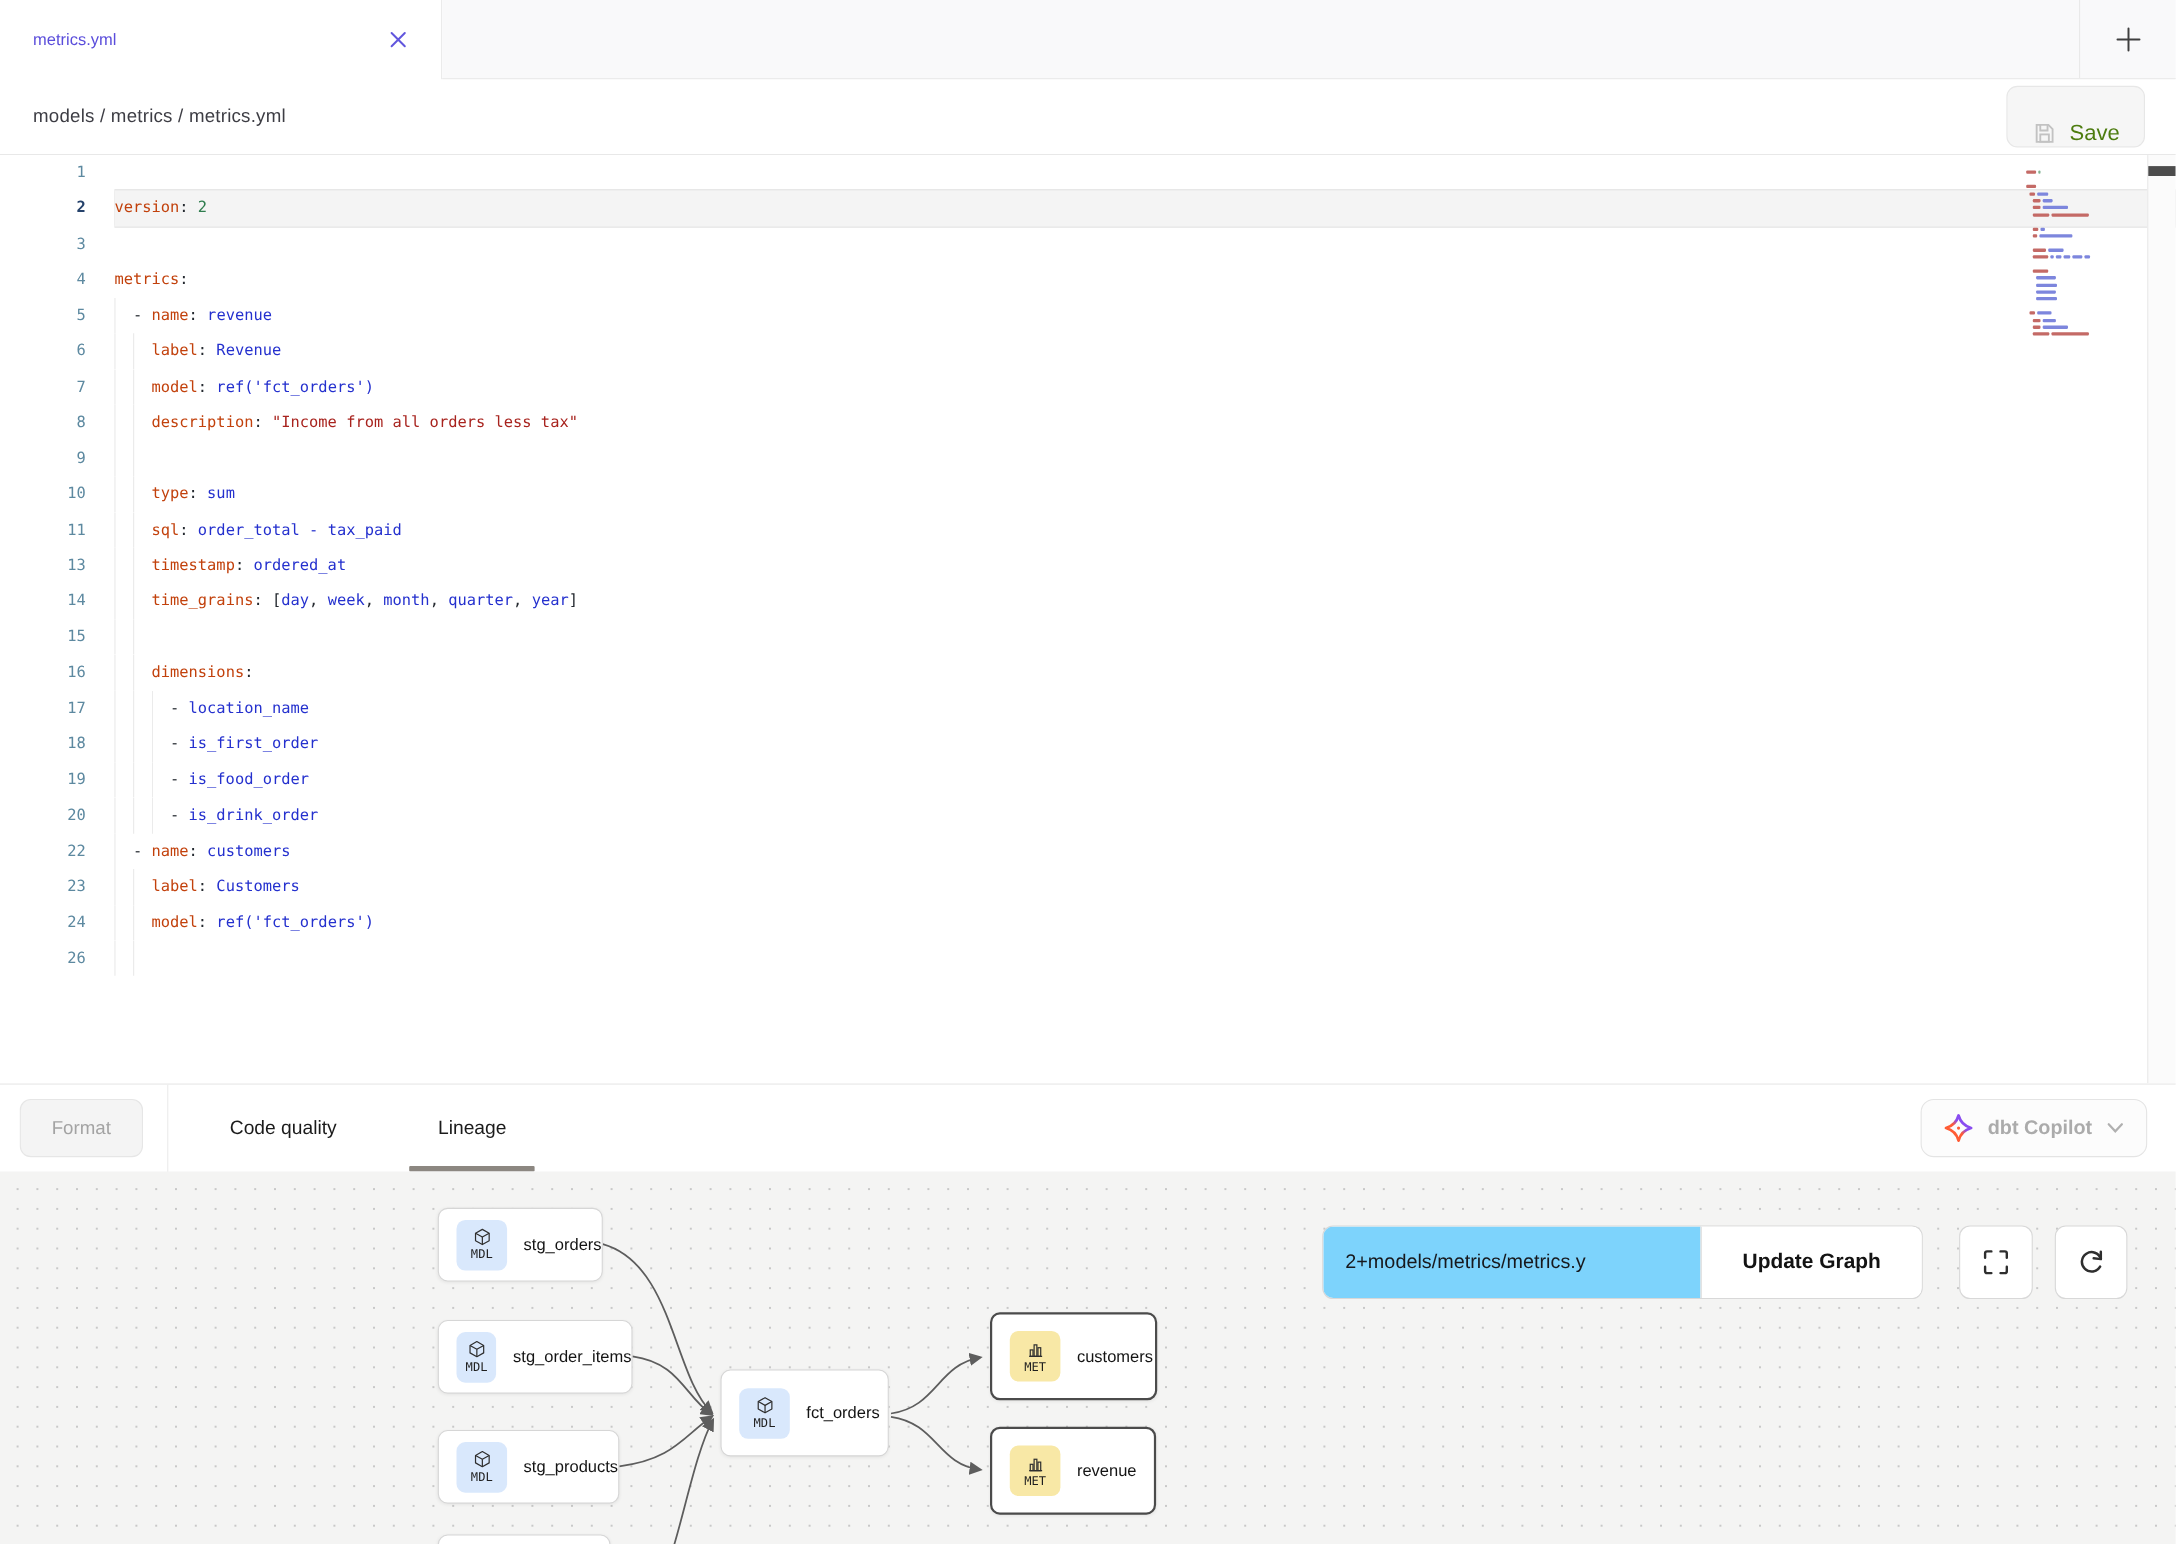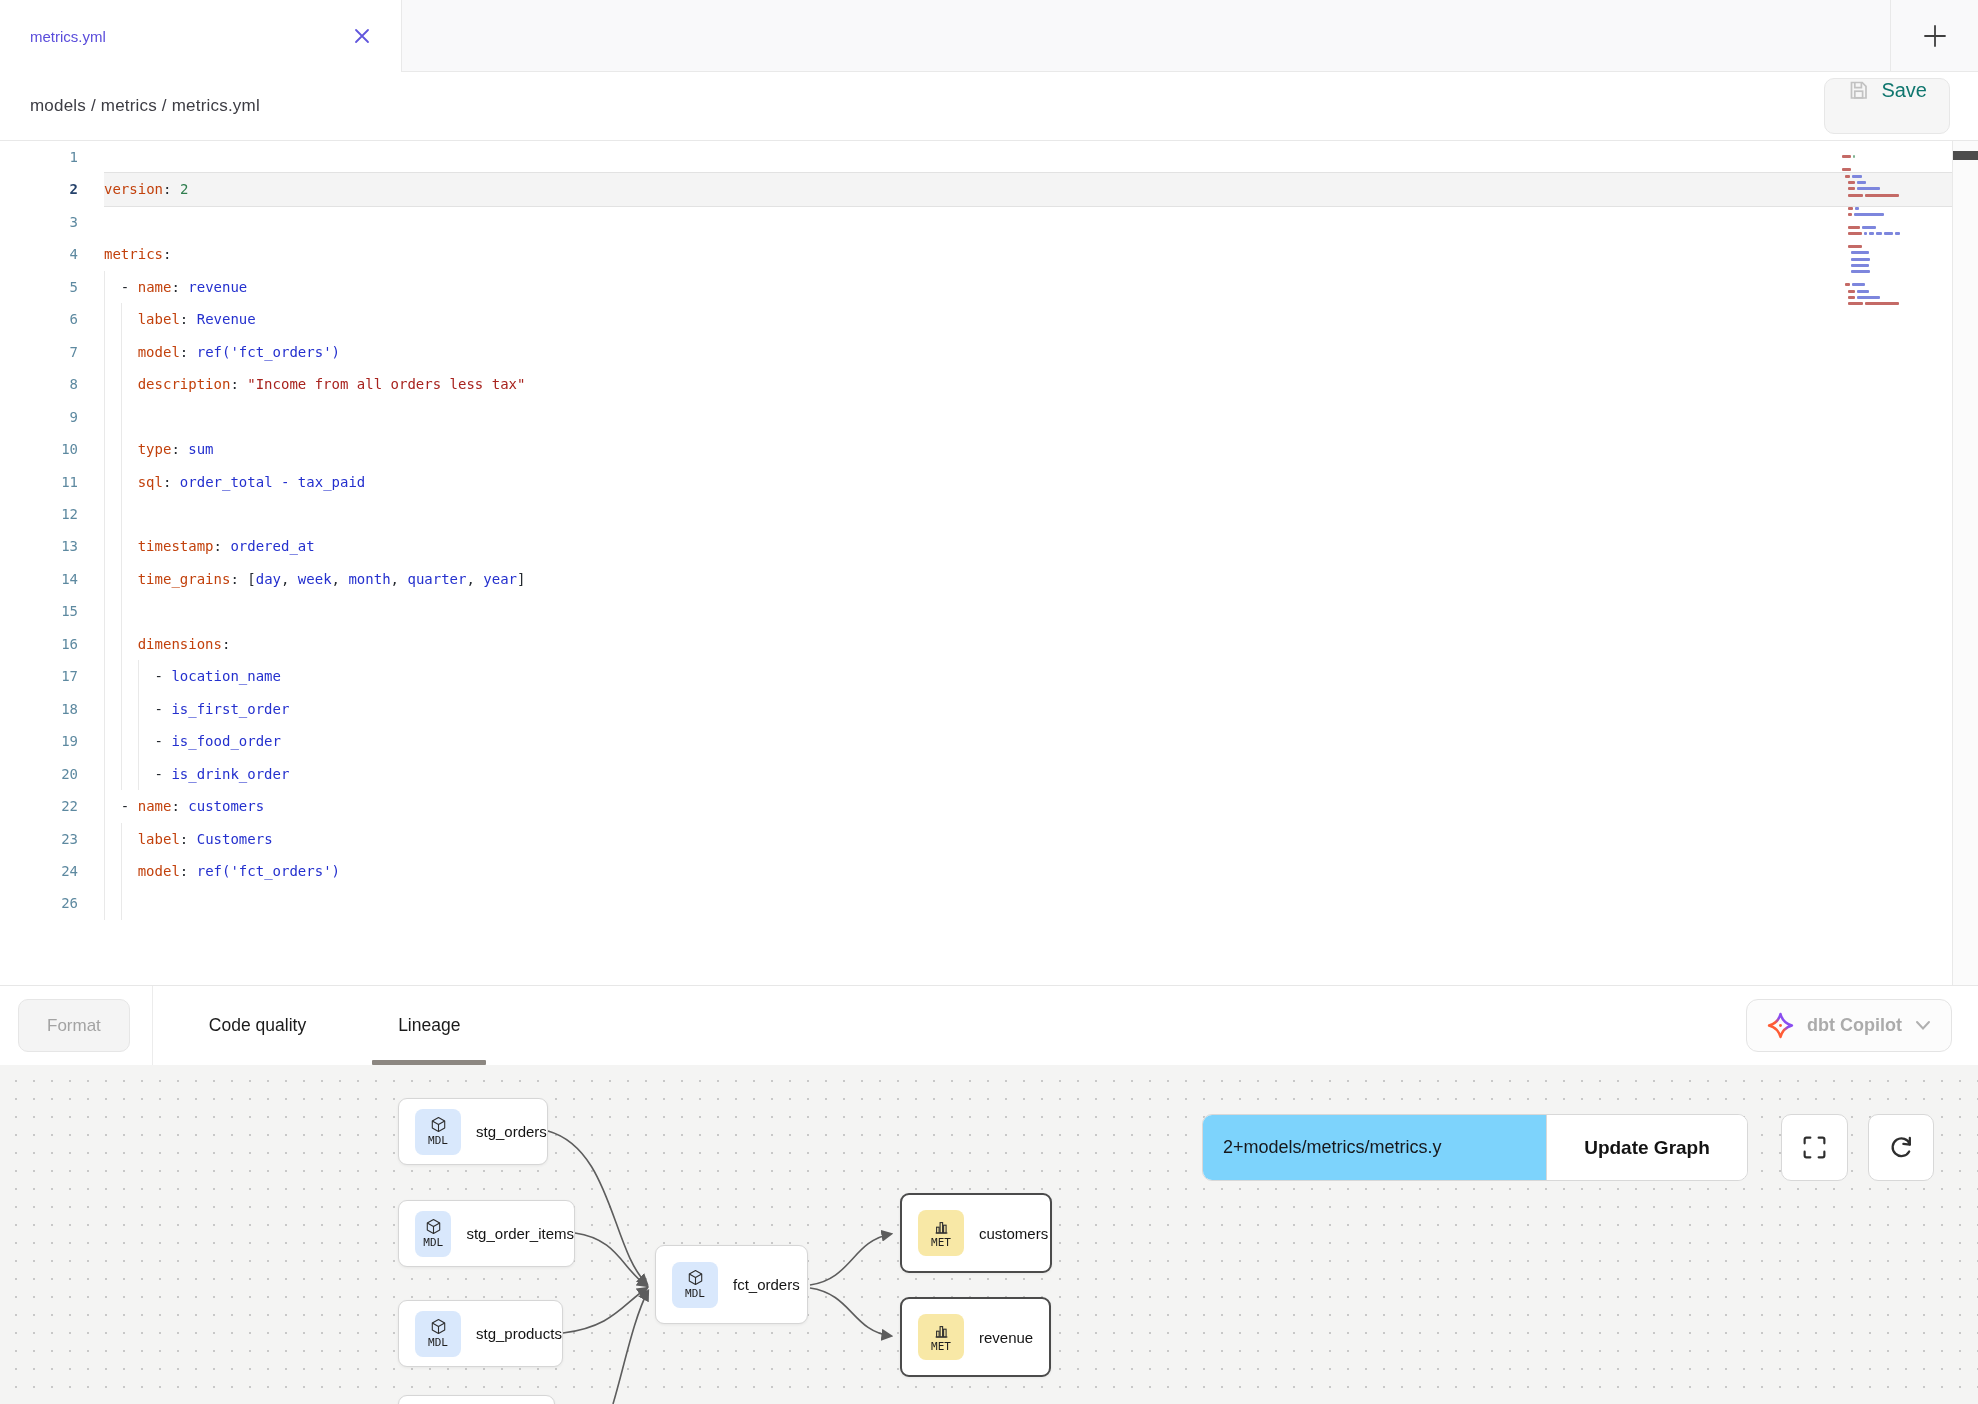--- a/index.html
+++ b/index.html
@@ -15,23 +15,23 @@
   .tab-close { width:26px; height:26px; display:flex; align-items:center; justify-content:center; cursor:pointer; }
   .tabbar-rest { flex:1; background:#f9f9fa; border-bottom:1px solid #e9e9e9; display:flex; }
   .tabbar-spacer { flex:1; }
   .new-tab-zone { width:88px; border-left:1px solid #e9e9e9; display:flex;
                   align-items:center; justify-content:center; }
 
   
   .crumb-row { height:69px; background:#fff; border-bottom:1px solid #e8e8e8;
                display:flex; align-items:center; justify-content:space-between; padding:0 28px 0 30px; }
   .breadcrumb { font-size:17px; color:#3d3d44; letter-spacing:.2px; }
-  .save-btn { display:flex; align-items:flex-start; gap:11px; background:#f6f6f6;
+  .save-btn { display:flex; align-items:flex-end; gap:11px; background:#f6f6f6;
               border:1px solid #e7e7e7; border-radius:10px; height:56px; padding:0 22px;
-              color:#0f766e; font-size:20px; font-weight:500; }
+              color:#4d7c0f; font-size:20px; font-weight:500; }
 
   
   .editor { position:relative; height:844px; background:#fff; overflow:hidden;
             font-family:"DejaVu Sans Mono", monospace; font-size:14px; }
   .code-line { display:flex; height:32.46px; line-height:32.46px; white-space:pre; }
   .gutter { width:104px; flex:0 0 104px; text-align:right; padding-right:26px;
             color:#5d89a0; user-select:none; }
   .code-line.active .gutter { color:#25426b; font-weight:bold; }
   .code-content { flex:1; }
   .code-line.active .code-content { background:#f4f4f4;
@@ -136,21 +136,20 @@
       <div class="code-line active"><div class="gutter">2</div><div class="code-content"><span class="tk-k">version</span><span class="tk-p">: </span><span class="tk-num">2</span></div></div>
       <div class="code-line"><div class="gutter">3</div><div class="code-content"></div></div>
       <div class="code-line"><div class="gutter">4</div><div class="code-content"><span class="tk-k">metrics</span><span class="tk-p">:</span></div></div>
       <div class="code-line"><div class="gutter">5</div><div class="code-content"><span class="ind"></span><span class="tk-p">- </span><span class="tk-k">name</span><span class="tk-p">: </span><span class="tk-v">revenue</span></div></div>
       <div class="code-line"><div class="gutter">6</div><div class="code-content"><span class="ind"></span><span class="ind"></span><span class="tk-k">label</span><span class="tk-p">: </span><span class="tk-v">Revenue</span></div></div>
       <div class="code-line"><div class="gutter">7</div><div class="code-content"><span class="ind"></span><span class="ind"></span><span class="tk-k">model</span><span class="tk-p">: </span><span class="tk-v">ref('fct_orders')</span></div></div>
       <div class="code-line"><div class="gutter">8</div><div class="code-content"><span class="ind"></span><span class="ind"></span><span class="tk-k">description</span><span class="tk-p">: </span><span class="tk-s">"Income from all orders less tax"</span></div></div>
       <div class="code-line"><div class="gutter">9</div><div class="code-content"><span class="ind"></span><span class="ind"></span></div></div>
       <div class="code-line"><div class="gutter">10</div><div class="code-content"><span class="ind"></span><span class="ind"></span><span class="tk-k">type</span><span class="tk-p">: </span><span class="tk-v">sum</span></div></div>
       <div class="code-line"><div class="gutter">11</div><div class="code-content"><span class="ind"></span><span class="ind"></span><span class="tk-k">sql</span><span class="tk-p">: </span><span class="tk-v">order_total - tax_paid</span></div></div>
-      <div class="code-line"><div class="gutter">12</div><div class="code-content"><span class="ind"></span><span class="ind"></span></div></div>
       <div class="code-line"><div class="gutter">13</div><div class="code-content"><span class="ind"></span><span class="ind"></span><span class="tk-k">timestamp</span><span class="tk-p">: </span><span class="tk-v">ordered_at</span></div></div>
       <div class="code-line"><div class="gutter">14</div><div class="code-content"><span class="ind"></span><span class="ind"></span><span class="tk-k">time_grains</span><span class="tk-p">: </span><span class="tk-p">[</span><span class="tk-v">day</span><span class="tk-p">, </span><span class="tk-v">week</span><span class="tk-p">, </span><span class="tk-v">month</span><span class="tk-p">, </span><span class="tk-v">quarter</span><span class="tk-p">, </span><span class="tk-v">year</span><span class="tk-p">]</span></div></div>
       <div class="code-line"><div class="gutter">15</div><div class="code-content"><span class="ind"></span><span class="ind"></span></div></div>
       <div class="code-line"><div class="gutter">16</div><div class="code-content"><span class="ind"></span><span class="ind"></span><span class="tk-k">dimensions</span><span class="tk-p">:</span></div></div>
       <div class="code-line"><div class="gutter">17</div><div class="code-content"><span class="ind"></span><span class="ind"></span><span class="ind"></span><span class="tk-p">- </span><span class="tk-v">location_name</span></div></div>
       <div class="code-line"><div class="gutter">18</div><div class="code-content"><span class="ind"></span><span class="ind"></span><span class="ind"></span><span class="tk-p">- </span><span class="tk-v">is_first_order</span></div></div>
       <div class="code-line"><div class="gutter">19</div><div class="code-content"><span class="ind"></span><span class="ind"></span><span class="ind"></span><span class="tk-p">- </span><span class="tk-v">is_food_order</span></div></div>
       <div class="code-line"><div class="gutter">20</div><div class="code-content"><span class="ind"></span><span class="ind"></span><span class="ind"></span><span class="tk-p">- </span><span class="tk-v">is_drink_order</span></div></div>
       <div class="code-line"><div class="gutter">22</div><div class="code-content"><span class="ind"></span><span class="tk-p">- </span><span class="tk-k">name</span><span class="tk-p">: </span><span class="tk-v">customers</span></div></div>
       <div class="code-line"><div class="gutter">23</div><div class="code-content"><span class="ind"></span><span class="ind"></span><span class="tk-k">label</span><span class="tk-p">: </span><span class="tk-v">Customers</span></div></div>

